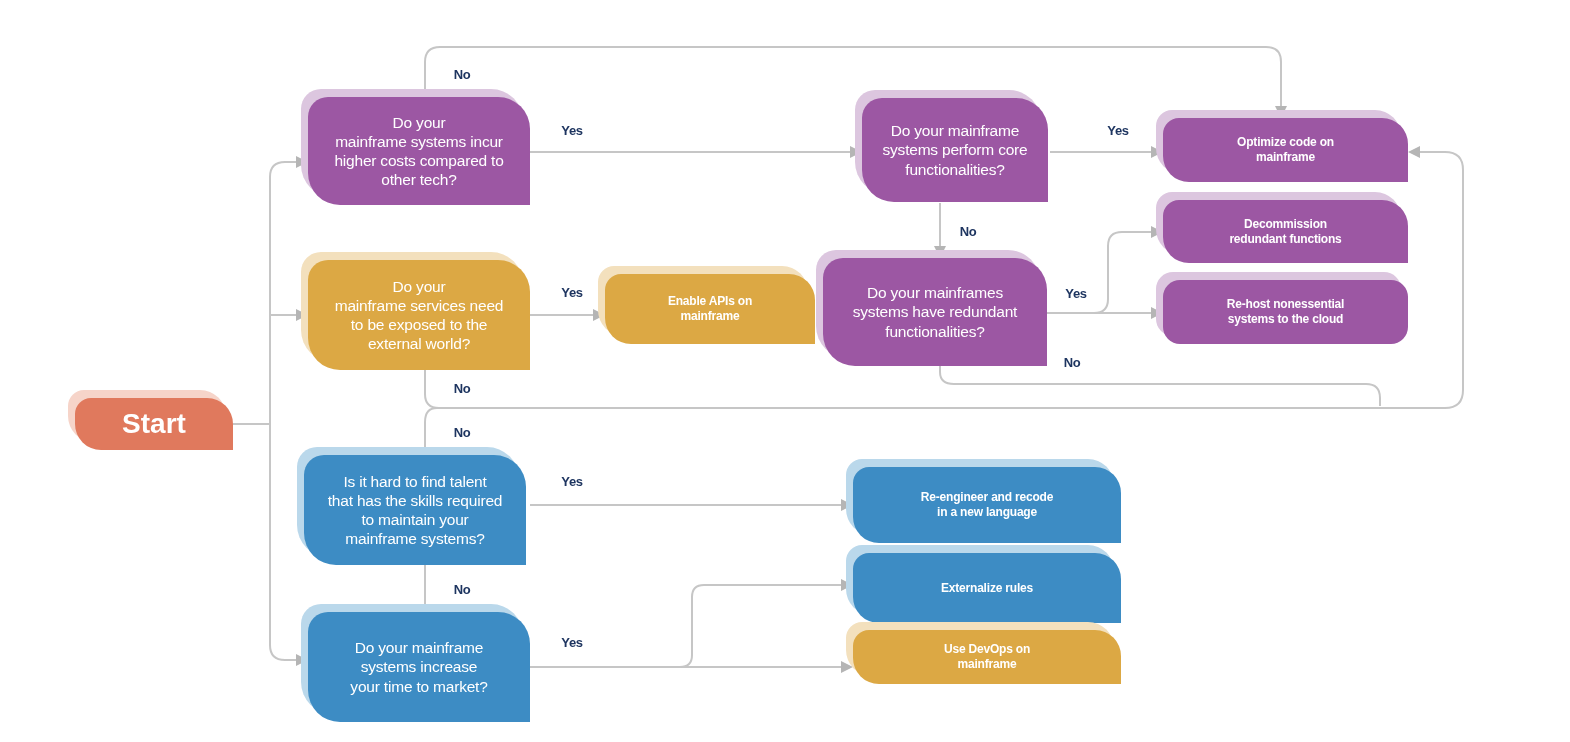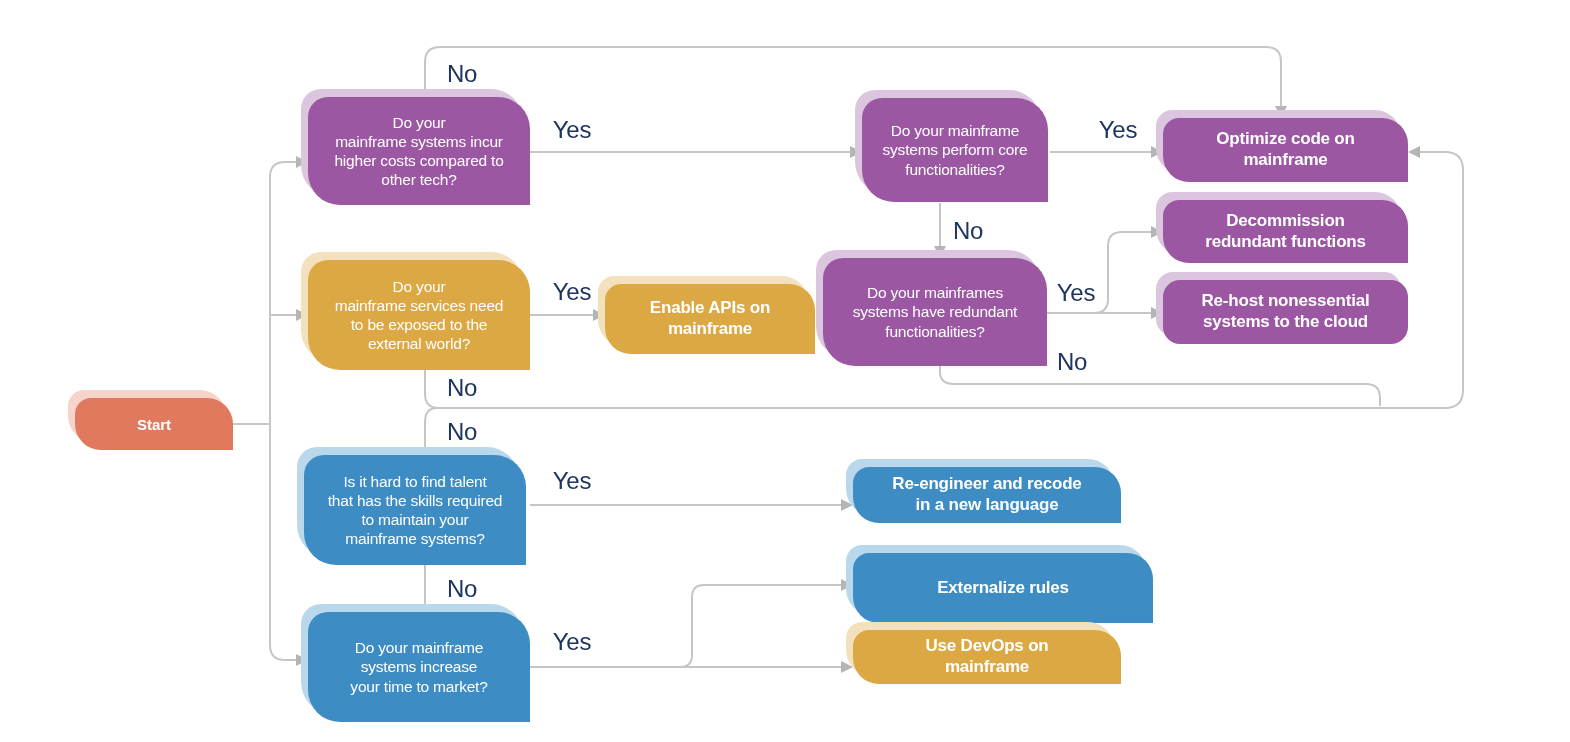--- a/index.html
+++ b/index.html
@@ -11,34 +11,34 @@
   .node{position:absolute;z-index:1;}
   .node .shadow{position:absolute;inset:0;border-radius:inherit;transform:translate(-7px,-8px);}
   .node .face{
     position:absolute;inset:0;border-radius:inherit;display:flex;align-items:center;justify-content:center;
     text-align:center;color:#ffffff;
   }
   .node .face span{white-space:pre-line;display:block;padding:0 6px;}
   .q{border-radius:20px 32px 0 32px;}
   .q .face span{font-size:15.5px;line-height:1.24;font-weight:400;letter-spacing:-0.2px;}
   .a{border-radius:16px 26px 0 26px;}
-  .a .face span{font-size:17px;line-height:1.22;font-weight:700;letter-spacing:-0.2px;}
+  .a .face span{font-size:12px;line-height:1.22;font-weight:700;letter-spacing:-0.2px;}
   .startbox{border-radius:16px 26px 0 26px;}
-  .startbox .face span{font-size:15px;font-weight:700;}
+  .startbox .face span{font-size:28px;font-weight:700;}
   .purple .face{background:var(--purple,#9c57a3);}
   .purple .shadow{background:var(--purple-shadow,#dcc6df);}
   .gold .face{background:var(--gold,#dca844);}
   .gold .shadow{background:var(--gold-shadow,#f3e0bd);}
   .blue .face{background:var(--blue,#3d8cc4);}
   .blue .shadow{background:var(--blue-shadow,#bad8eb);}
   .salmon .face{background:var(--salmon,#e0795d);}
   .salmon .shadow{background:var(--salmon-shadow,#f6d4c9);}
   .edge-label{
     position:absolute;z-index:2;transform:translate(-50%,-50%);
-    color:var(--label,#1e3560);font-size:24px;font-weight:400;letter-spacing:-0.3px;
+    color:var(--label,#1e3560);font-size:13px;font-weight:700;letter-spacing:-0.3px;
   }
   path.conn{fill:none;stroke:var(--line,#c6c6c6);stroke-width:2;}
   polygon.arrow{fill:var(--arrow,#b5b5b5);}
 </style>
 </head>
 <body>
 
 <div id="stage">
 
   <svg id="connectors" width="1570" height="742" viewBox="0 0 1570 742">
@@ -140,21 +140,21 @@
 
   <div class="node q purple" style="left:823px;top:258px;width:224px;height:108px;">
     <div class="shadow"></div>
     <div class="face">
         <span>Do your mainframes
 systems have redundant
 functionalities?</span>
       </div>
   </div>
 
-  <div class="node a gold" style="left:605px;top:284px;width:210px;height:70px;">
+  <div class="node a gold" style="left:605px;top:274px;width:210px;height:70px;">
     <div class="shadow"></div>
     <div class="face">
         <span>Enable APIs on
 mainframe</span>
       </div>
   </div>
 
   <div class="node a purple" style="left:1163px;top:118px;width:245px;height:64px;">
     <div class="shadow"></div>
     <div class="face">
@@ -172,29 +172,29 @@
   </div>
 
   <div class="node a purple" style="left:1163px;top:280px;width:245px;height:64px;border-radius:17px;">
     <div class="shadow"></div>
     <div class="face">
         <span>Re-host nonessential
 systems to the cloud</span>
       </div>
   </div>
 
-  <div class="node a blue" style="left:853px;top:467px;width:268px;height:56px;">
+  <div class="node a blue" style="left:853px;top:467px;width:268px;height:76px;">
     <div class="shadow"></div>
     <div class="face">
         <span>Re-engineer and recode
 in a new language</span>
       </div>
   </div>
 
-  <div class="node a blue" style="left:853px;top:553px;width:268px;height:70px;padding-left:32px;">
+  <div class="node a blue" style="left:853px;top:553px;width:268px;height:70px;">
     <div class="shadow"></div>
     <div class="face">
         <span>Externalize rules</span>
       </div>
   </div>
 
   <div class="node a gold" style="left:853px;top:630px;width:268px;height:54px;">
     <div class="shadow"></div>
     <div class="face">
         <span>Use DevOps on

